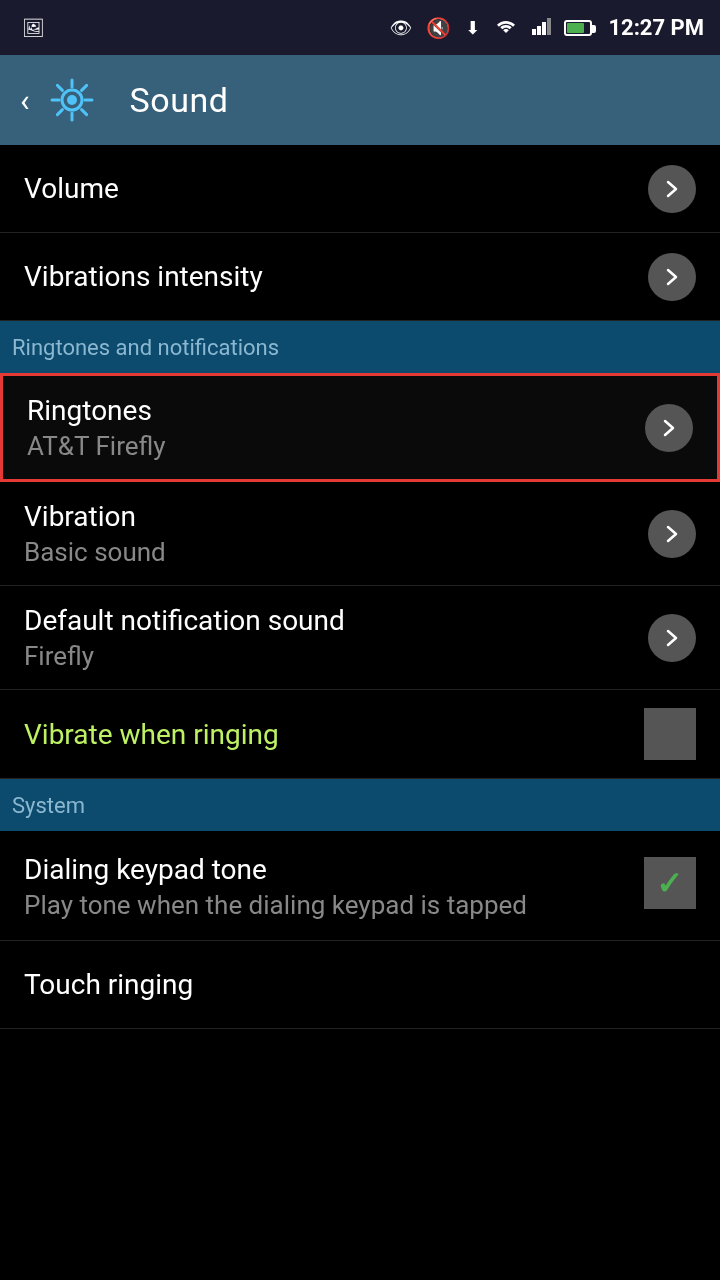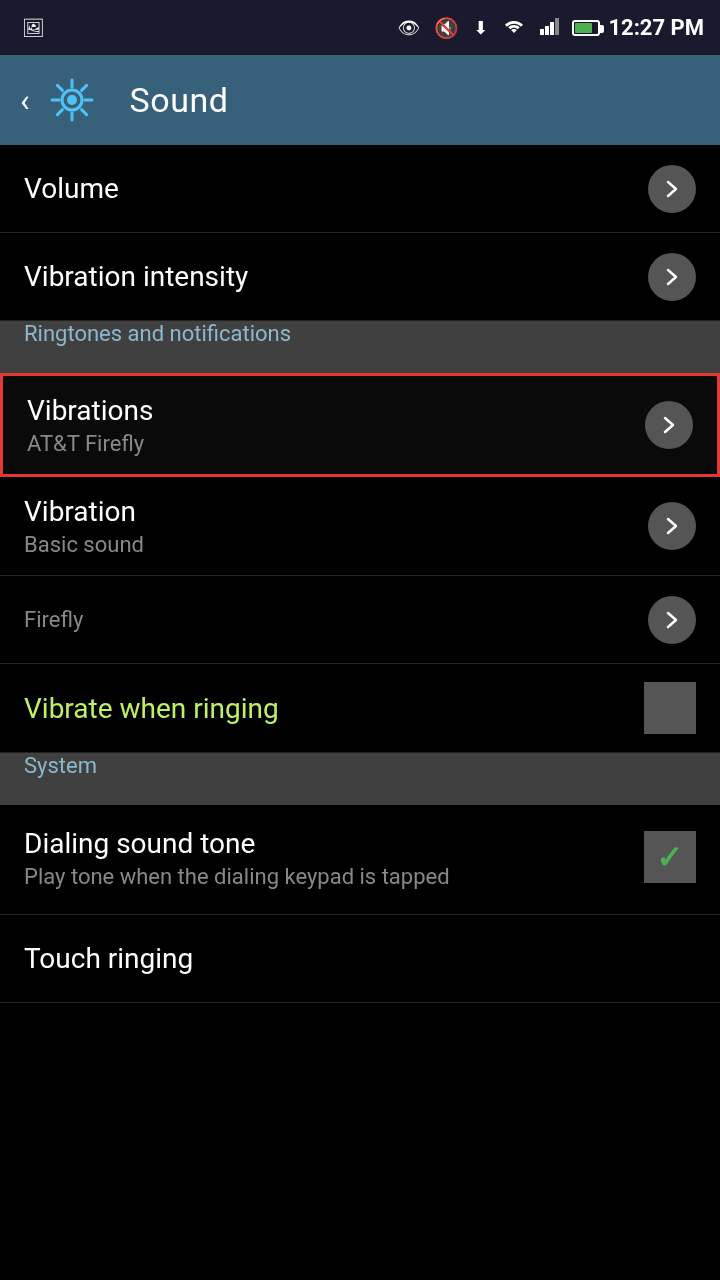--- a/index.html
+++ b/index.html
@@ -30,21 +30,21 @@
     }
     .status-icon {
       color: #fff;
       font-size: 18px;
       margin-left: 6px;
     }
     .status-time {
       color: #fff;
       font-size: 22px;
       font-weight: bold;
-      margin-left: 0;
+      margin-left: 8px;
     }
     .battery-icon {
       display: inline-block;
       width: 28px;
       height: 16px;
       border: 2px solid #fff;
       border-radius: 3px;
       position: relative;
       margin-left: 4px;
     }
@@ -128,21 +128,21 @@
       display: flex;
       flex-direction: column;
       gap: 4px;
     }
     .settings-item-title {
       font-size: 28px;
       color: #fff;
       font-weight: 400;
     }
     .settings-item-subtitle {
-      font-size: 22px;
+      font-size: 26px;
       color: #888;
     }
     .settings-item-title.dimmed {
       color: #666;
     }
 
     
     .chevron-btn {
       width: 48px;
       height: 48px;
@@ -155,24 +155,24 @@
     }
     .chevron-btn svg {
       width: 20px;
       height: 20px;
     }
 
     
     .section-header {
       width: 720px;
       height: 52px;
-      background: #404040;
-      display: flex;
-      align-items: flex-start;
-      padding: 0 24px;
+      background: #0c4a6e;
+      display: flex;
+      align-items: center;
+      padding: 0 12px;
     }
     .section-header-text {
       font-size: 22px;
       color: #8bb8d0;
     }
 
     
     .checkbox-wrap {
       width: 52px;
       height: 52px;
@@ -266,36 +266,36 @@
     </div>
     <div class="chevron-btn">
       <svg viewBox="0 0 20 20" fill="white">
           <polyline points="6,3 14,10 6,17" stroke="white" stroke-width="2.5" fill="none" stroke-linecap="round" stroke-linejoin="round"></polyline>
         </svg>
     </div>
   </div>
 
   <div class="settings-item">
     <div class="settings-item-text">
-      <span class="settings-item-title">Vibration intensity</span>
+      <span class="settings-item-title">Vibrations intensity</span>
     </div>
     <div class="chevron-btn">
       <svg viewBox="0 0 20 20" fill="white">
           <polyline points="6,3 14,10 6,17" stroke="white" stroke-width="2.5" fill="none" stroke-linecap="round" stroke-linejoin="round"></polyline>
         </svg>
     </div>
   </div>
 
   <div class="section-header">
     <span class="section-header-text">Ringtones and notifications</span>
   </div>
 
   <div class="settings-item highlighted">
     <div class="settings-item-text">
-      <span class="settings-item-title">Vibrations</span>
+      <span class="settings-item-title">Ringtones</span>
       <span class="settings-item-subtitle">AT&amp;T Firefly</span>
     </div>
     <div class="chevron-btn">
       <svg viewBox="0 0 20 20" fill="white">
           <polyline points="6,3 14,10 6,17" stroke="white" stroke-width="2.5" fill="none" stroke-linecap="round" stroke-linejoin="round"></polyline>
         </svg>
     </div>
   </div>
 
   <div class="settings-item">
@@ -305,20 +305,21 @@
     </div>
     <div class="chevron-btn">
       <svg viewBox="0 0 20 20" fill="white">
           <polyline points="6,3 14,10 6,17" stroke="white" stroke-width="2.5" fill="none" stroke-linecap="round" stroke-linejoin="round"></polyline>
         </svg>
     </div>
   </div>
 
   <div class="settings-item">
     <div class="settings-item-text">
+      <span class="settings-item-title">Default notification sound</span>
       <span class="settings-item-subtitle">Firefly</span>
     </div>
     <div class="chevron-btn">
       <svg viewBox="0 0 20 20" fill="white">
           <polyline points="6,3 14,10 6,17" stroke="white" stroke-width="2.5" fill="none" stroke-linecap="round" stroke-linejoin="round"></polyline>
         </svg>
     </div>
   </div>
 
   <div class="settings-item dimmed-row">
@@ -328,21 +329,21 @@
     <div class="checkbox-dim">
     </div>
   </div>
 
   <div class="section-header">
     <span class="section-header-text">System</span>
   </div>
 
   <div class="settings-item" style="min-height:110px; align-items:flex-start; padding-top:22px;">
     <div class="settings-item-text" style="max-width:580px;">
-      <span class="settings-item-title">Dialing sound tone</span>
+      <span class="settings-item-title">Dialing keypad tone</span>
       <span class="settings-item-subtitle">Play tone when the dialing keypad is tapped</span>
     </div>
     <div class="checkbox-wrap checked" style="margin-top:4px;">
       <span class="checkmark">✓</span>
     </div>
   </div>
 
   <div class="settings-item">
     <div class="settings-item-text">
       <span class="settings-item-title">Touch ringing</span>

